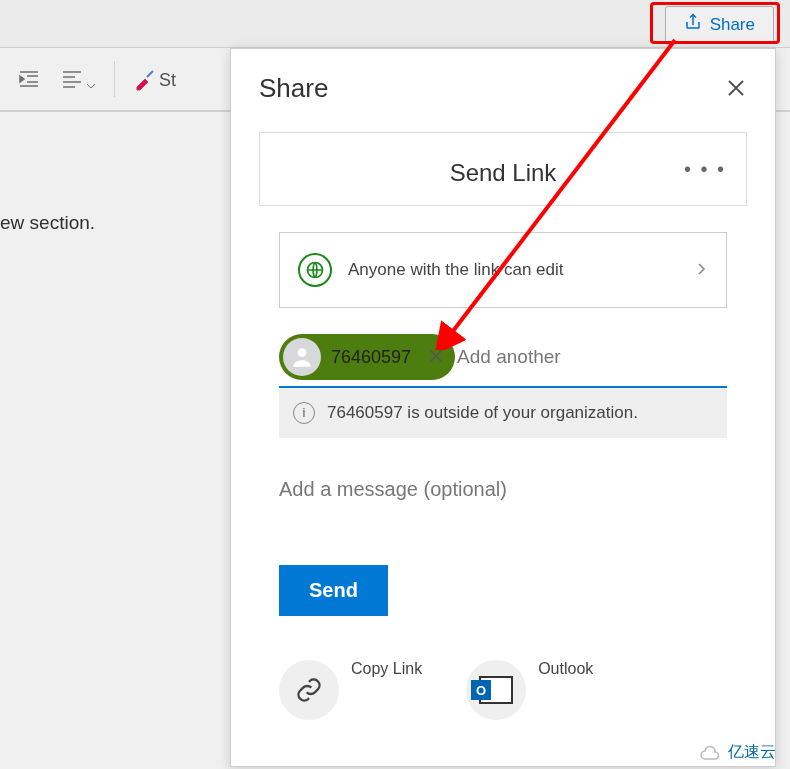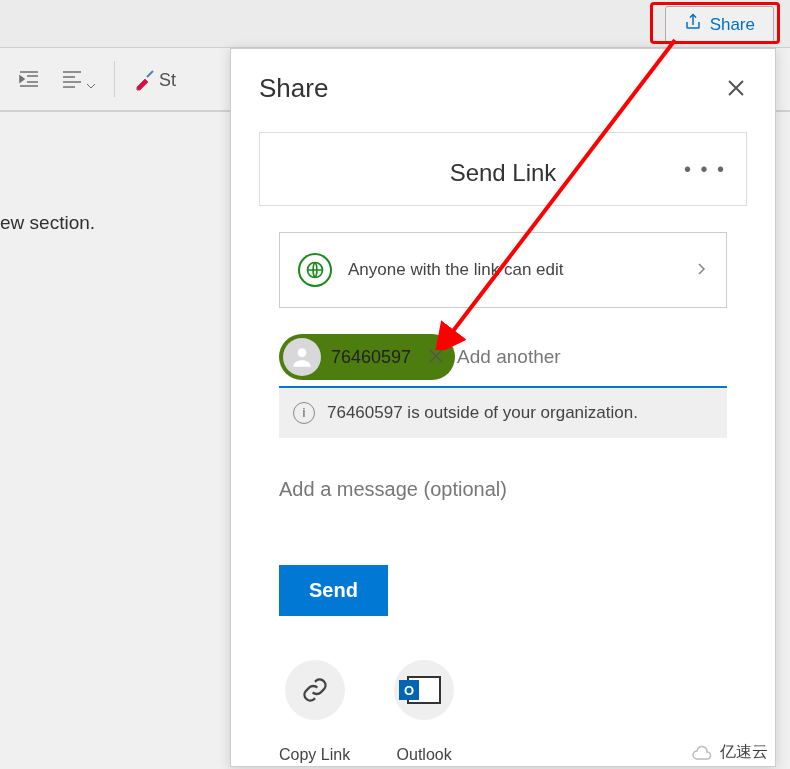--- a/index.html
+++ b/index.html
@@ -103,21 +103,21 @@
 
   .send-btn {
     margin: 64px 0 8px 20px; background:#0078d4; color:#fff;
     border:none; padding:14px 30px; font-size:20px; font-weight:600;
   }
 
   .action-row {
     margin: 36px 0 0 20px; display:flex; gap:44px;
   }
   .action {
-    display:flex; flex-direction:column; align-items:center; gap:26px;
+    display:flex; flex-direction:row; gap:12px;
     color:#444; font-size:16px;
   }
   .action .circle {
     width:60px;height:60px;border-radius:50%;background:#efefef;
     display:flex;align-items:center;justify-content:center;color:#444;
   }
   .outlook-mark {
     width:34px;height:28px;background:#fff;border:2px solid #333;position:relative;
   }
   .outlook-mark::before{
@@ -125,21 +125,21 @@
     color:#fff; width:20px; height:20px; font-size:13px; font-weight:700;
     display:flex;align-items:center;justify-content:center;
   }
 
   
   .arrow {
     position:absolute; top: 30px; left: 420px; width: 280px; height: 320px;
     pointer-events:none;
   }
   .watermark{
-    position:absolute; bottom:6px; right:22px; color:#404040; font-size:16px;
+    position:absolute; bottom:6px; right:14px; color:#0369a1; font-size:16px;
     display:flex;align-items:center;gap:6px;
   }
 </style>
 </head>
 <body>
 
 <div class="top-toolbar"></div>
 <button class="share-btn">
   <span>
     <svg width="18" height="18" viewBox="0 0 24 24" fill="none" stroke="#0078d4" stroke-width="2">

